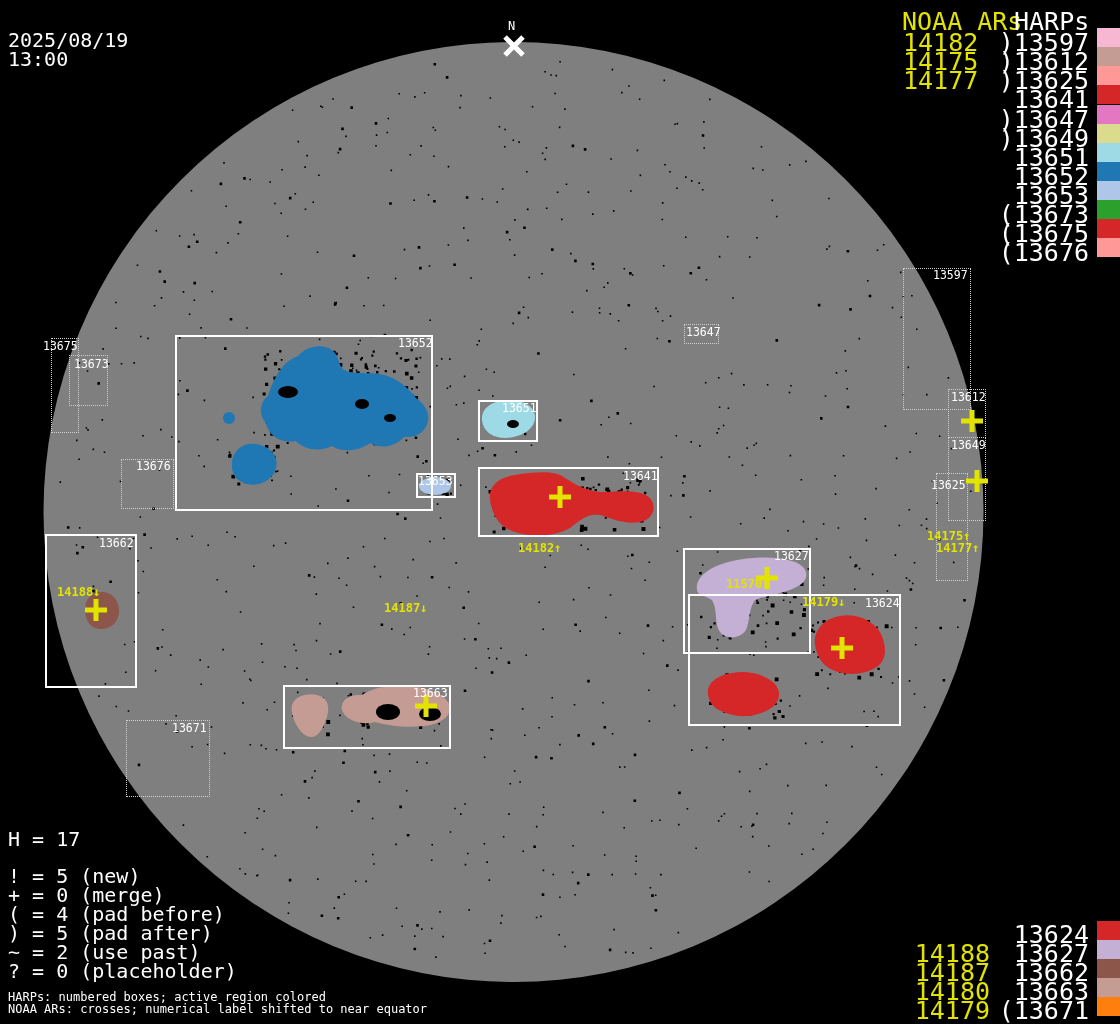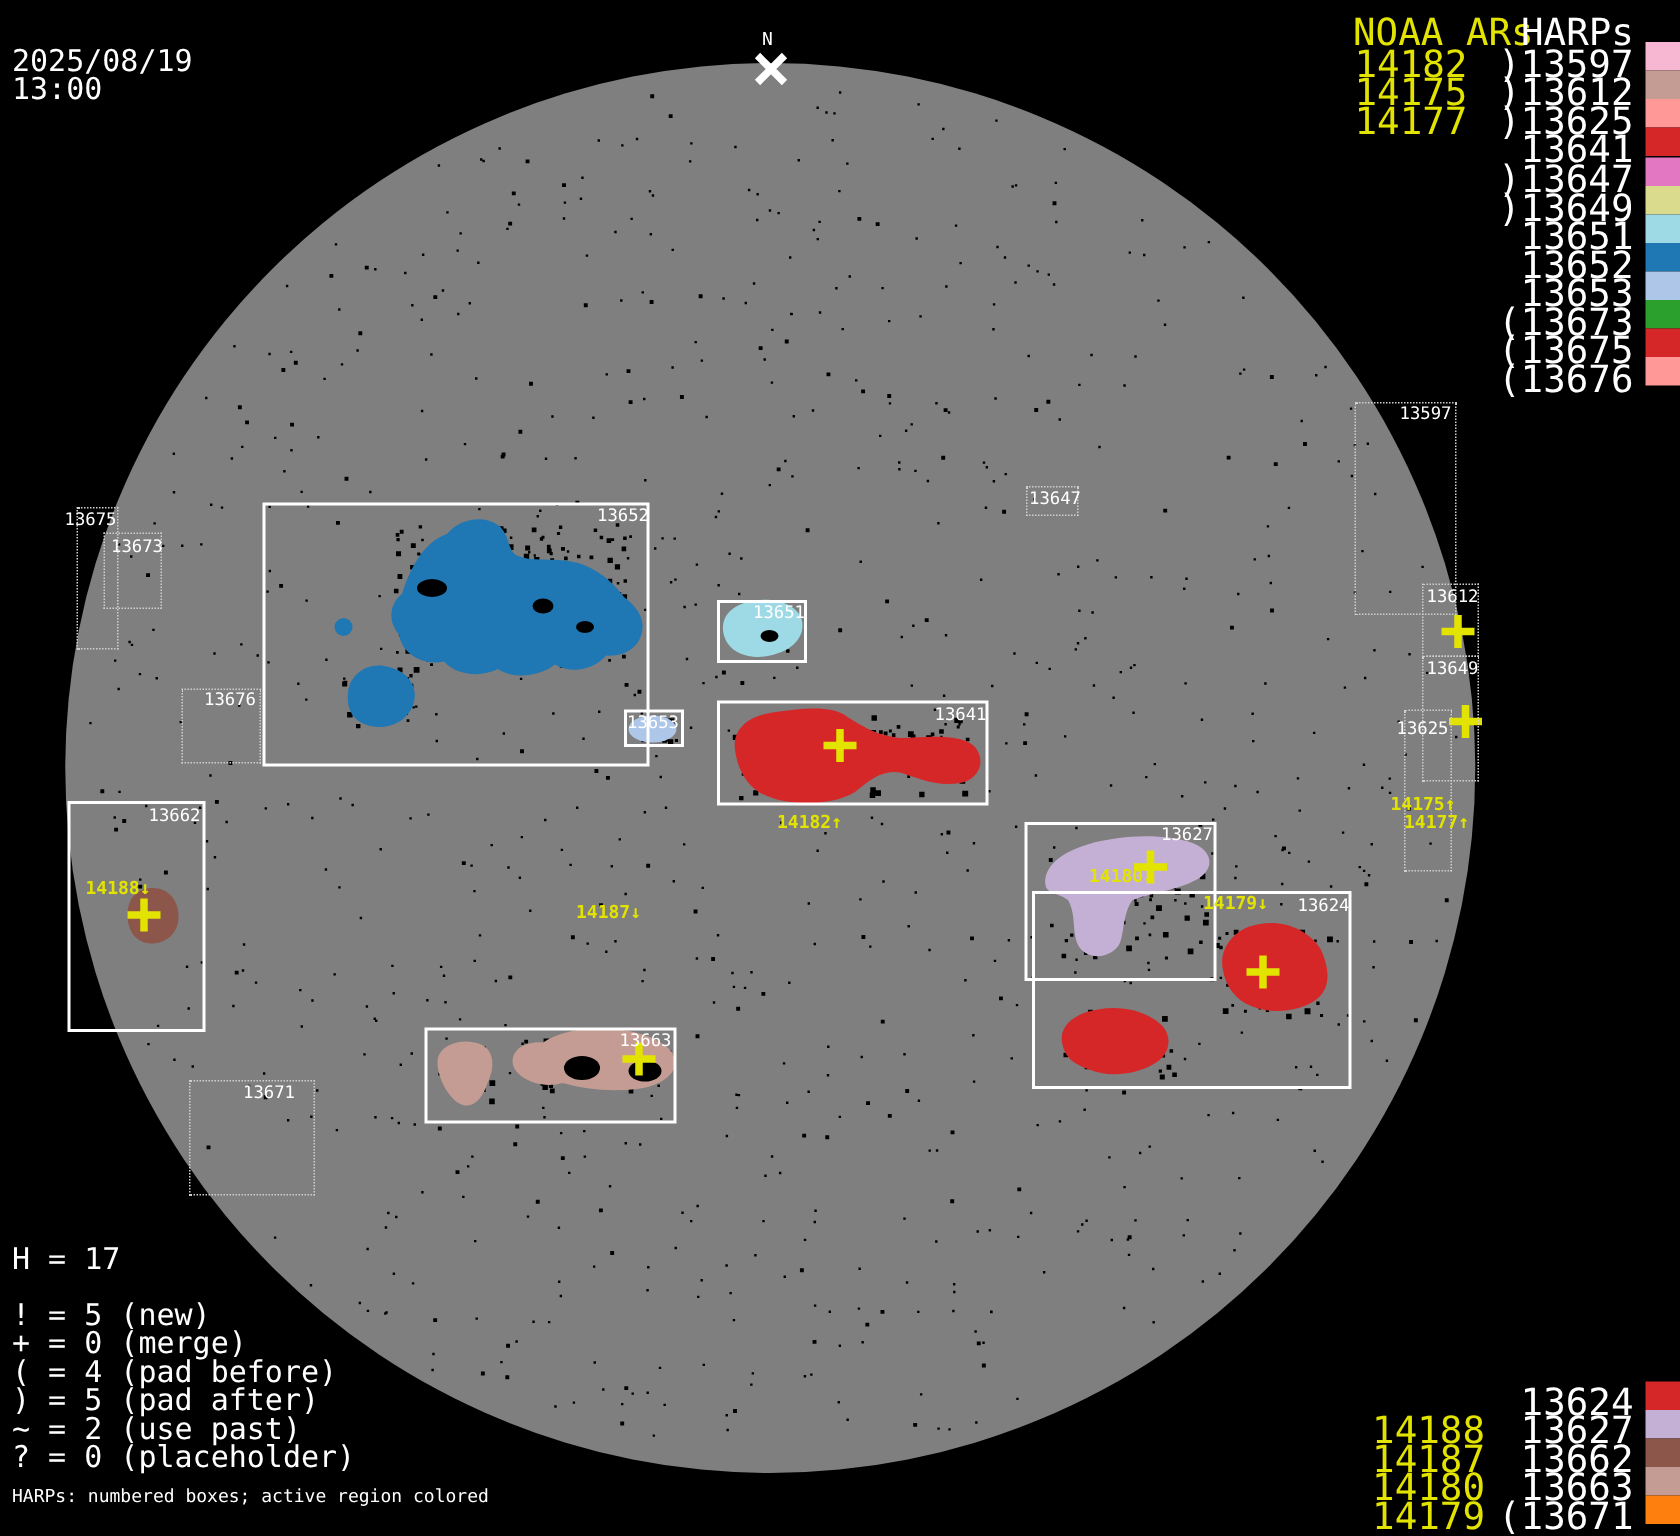--- a/index.html
+++ b/index.html
@@ -122,31 +122,31 @@
   <span class="boxlabel" style="left:418px;top:476px">13653</span>
   <span class="boxlabel" style="left:502px;top:403px">13651</span>
   <span class="boxlabel" style="left:623px;top:471px">13641</span>
   <span class="boxlabel" style="left:99px;top:538px">13662</span>
   <span class="boxlabel" style="left:413px;top:688px">13663</span>
   <span class="boxlabel" style="left:774px;top:551px">13627</span>
   <span class="boxlabel" style="left:865px;top:598px">13624</span>
   <span class="boxlabel" style="left:43px;top:341px">13675</span>
   <span class="boxlabel" style="left:74px;top:359px">13673</span>
   <span class="boxlabel" style="left:136px;top:461px">13676</span>
-  <span class="boxlabel" style="left:162px;top:723px">13671</span>
+  <span class="boxlabel" style="left:172px;top:723px">13671</span>
   <span class="boxlabel" style="left:686px;top:327px">13647</span>
   <span class="boxlabel" style="left:933px;top:270px">13597</span>
   <span class="boxlabel" style="left:951px;top:392px">13612</span>
   <span class="boxlabel" style="left:951px;top:440px">13649</span>
   <span class="boxlabel" style="left:931px;top:480px">13625</span>
 
   <span class="ylab" style="left:518px;top:542px">14182↑</span>
   <span class="ylab" style="left:57px;top:586px">14188↓</span>
   <span class="ylab" style="left:384px;top:602px">14187↓</span>
-  <span class="ylab" style="left:726px;top:578px">14180↓</span>
+  <span class="ylab" style="left:726px;top:578px">11570↓</span>
   <span class="ylab" style="left:802px;top:596px">14179↓</span>
   <span class="ylab" style="left:927px;top:530px">14175↑</span>
   <span class="ylab" style="left:936px;top:542px">14177↑</span>
 
   <div class="abs big" style="left:8px;top:30px">2025/08/19</div>
   <div class="abs big" style="left:8px;top:49px">13:00</div>
   <span class="nmark" style="left:508px;top:19px">N</span>
 
   <div class="lt-row yellow" style="left:902px;top:9px">NOAA ARs</div>
   <div class="lt-row" style="left:1014px;top:9px">HARPs</div>
@@ -200,14 +200,15 @@
 
   <div class="stats-line" style="top:829px">H = 17</div>
   <div class="stats-line" style="top:866px">! = 5 (new)</div>
   <div class="stats-line" style="top:885px">+ = 0 (merge)</div>
   <div class="stats-line" style="top:904px">( = 4 (pad before)</div>
   <div class="stats-line" style="top:923px">) = 5 (pad after)</div>
   <div class="stats-line" style="top:942px">~ = 2 (use past)</div>
   <div class="stats-line" style="top:961px">? = 0 (placeholder)</div>
 
   <div class="foot" style="top:991px">HARPs: numbered boxes; active region colored</div>
+  <div class="foot" style="top:1003px">NOAA ARs: crosses; numerical label shifted to near equator</div>
 
 </div>
 
 </body></html>

